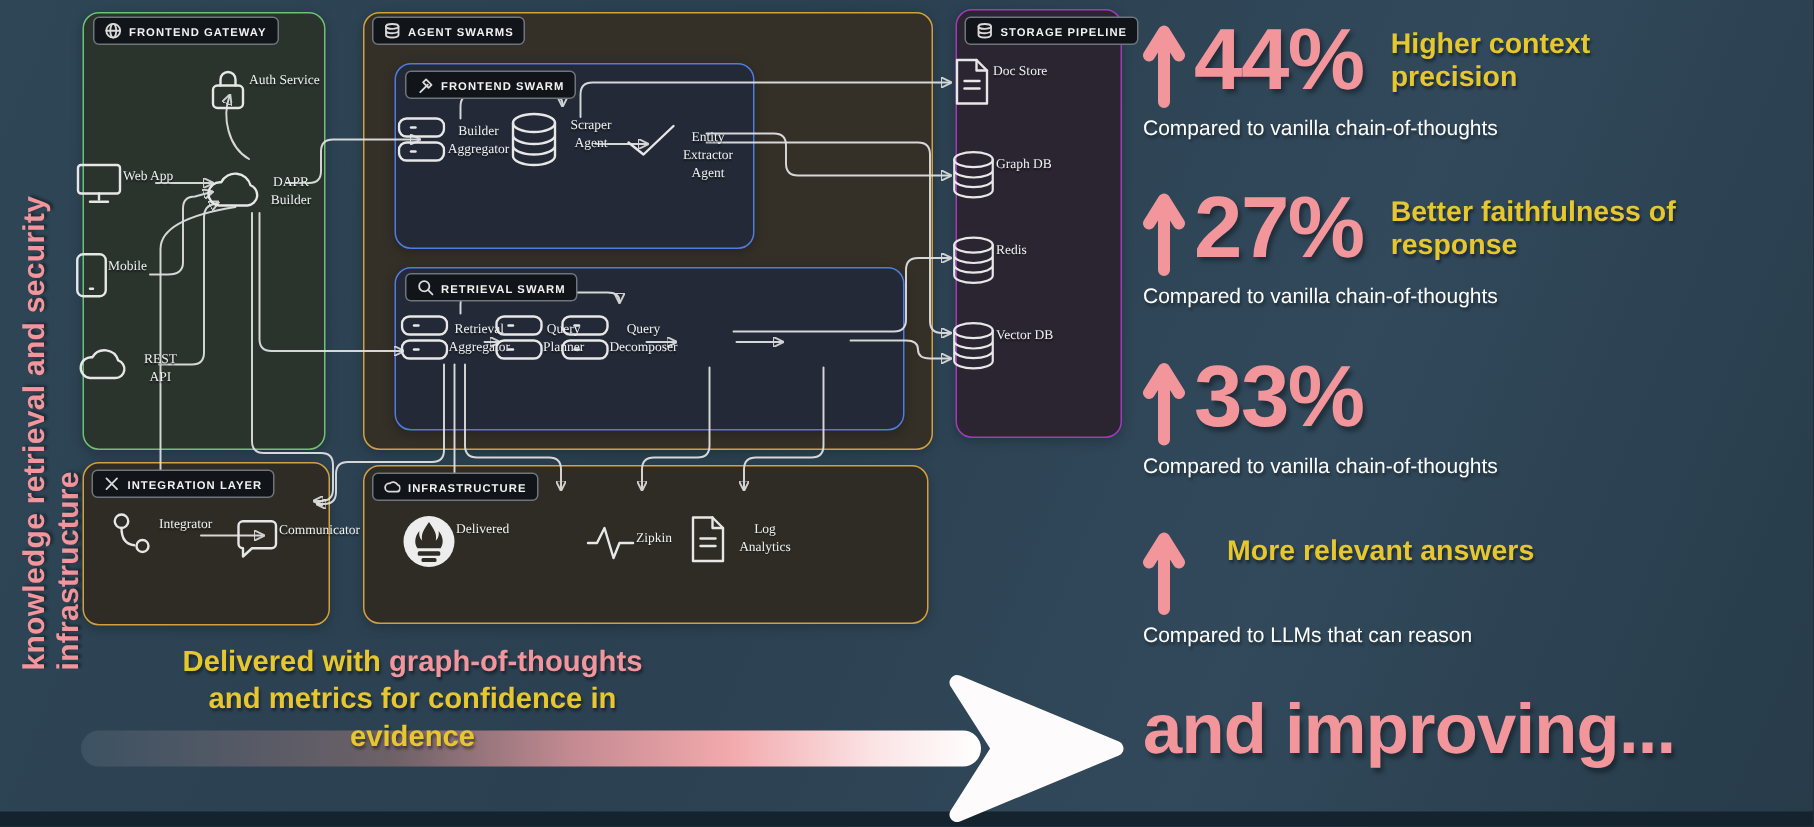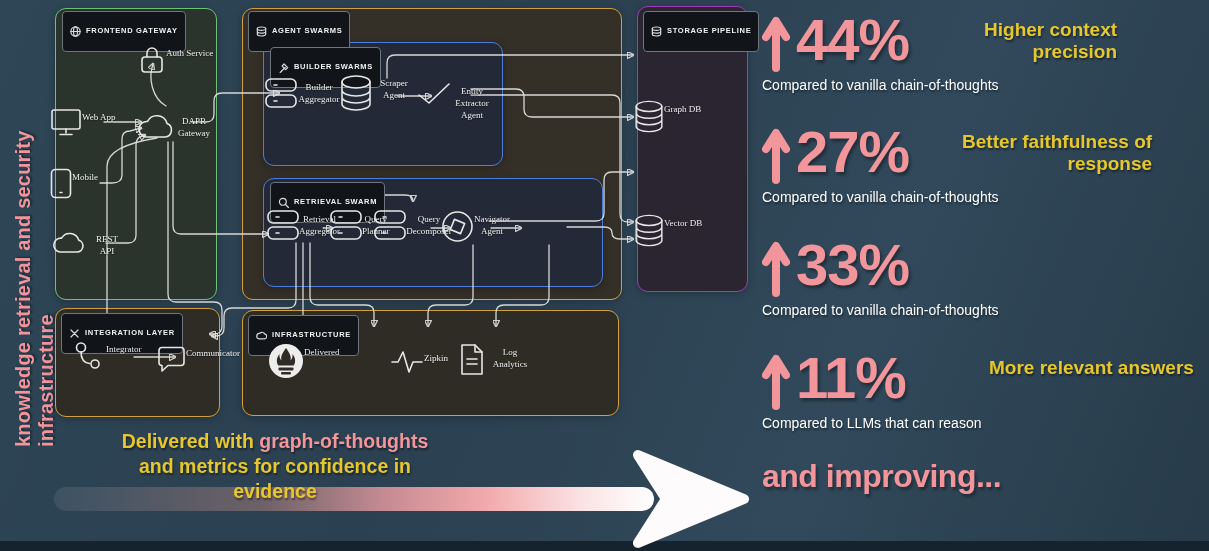--- a/index.html
+++ b/index.html
@@ -14,47 +14,47 @@
   
   .sec{position:absolute;border-radius:11px;border:1.6px solid;z-index:1;box-shadow:0 2px 8px rgba(0,0,0,.25);}
   #sec-frontend{left:55px;top:8px;width:160px;height:290px;border-color:#6fc177;background:#2a332c;}
   #sec-agents{left:242px;top:8px;width:378px;height:290px;border-color:#d2a040;background:#343028;}
   #sec-storage{left:637px;top:6px;width:109px;height:284px;border-color:#a13cb8;background:#2b2431;}
   #sec-integration{left:55px;top:308px;width:163px;height:107px;border-color:#d2a040;background:#2f2c25;}
   #sec-infra{left:242px;top:310px;width:375px;height:104px;border-color:#d2a040;background:#2f2c25;}
   #sec-builder{left:263px;top:42px;width:238px;height:122px;border-color:#4e7de0;background:#232936;}
   #sec-retrieval{left:263px;top:178px;width:338px;height:107px;border-color:#4e7de0;background:#232936;}
   
-  .pill{position:absolute;z-index:3;display:flex;align-items:flex-start;gap:5px;
-    background:#111519;border:1px solid #6e757d;border-radius:4px;padding:14px 7px;}
+  .pill{position:absolute;z-index:3;display:flex;align-items:flex-end;gap:5px;
+    background:#111519;border:1px solid #6e757d;border-radius:4px;padding:3px 7px;}
   .pill .ptxt{font-size:7.5px;font-weight:bold;letter-spacing:.7px;color:#f2f2f2;white-space:nowrap;}
   .pill svg{stroke:#d9d9d9;stroke-width:1.1;fill:none;stroke-linecap:round;stroke-linejoin:round;}
   
   .node{position:absolute;z-index:3;display:flex;flex-direction:row;font-family:Liberation Serif, serif;}
   .node .ic svg{stroke:#e7e7e7;fill:none;stroke-width:1.6;stroke-linecap:round;stroke-linejoin:round;display:block;}
   .node .lbl{font-size:9px;line-height:1.32;color:#eef1f1;text-align:center;margin-top:4px;font-weight:500;
     text-shadow:0 1px 1px rgba(0,0,0,.5);}
   
   #wires{position:absolute;left:0;top:0;z-index:2;pointer-events:none;}
   #wires path{stroke:#dfe0e0;stroke-width:1.3;fill:none;stroke-linecap:round;opacity:.95;}
   
   .stat{position:absolute;left:762px;width:447px;z-index:3;}
-  .stat-row{display:flex;align-items:flex-start;text-align:right;}
+  .stat-row{display:flex;align-items:flex-start;}
   .stat-num{font-size:58px;font-weight:900;color:#f2969c;line-height:.95;letter-spacing:-1px;
     margin-left:6px;text-shadow:2px 3px 3px rgba(0,0,0,.35);}
   .stat-lbl{margin-left:18px;padding-top:7px;color:#e6c72f;font-weight:bold;font-size:19px;line-height:1.18;
     text-shadow:1px 2px 2px rgba(0,0,0,.45);}
   .stat-cap{margin-top:3px;font-size:14px;color:#ffffff;font-weight:500;text-shadow:1px 2px 2px rgba(0,0,0,.4);}
   .uparrow{flex:0 0 auto;margin-top:2px;}
   
   #banner-text{position:absolute;left:105px;top:429px;width:340px;text-align:center;z-index:3;
     font-size:19.5px;font-weight:bold;line-height:1.28;color:#e6c72f;text-shadow:1px 2px 2px rgba(0,0,0,.45);}
   #banner-text .hl{color:#f2959c;}
   #banner-arrow{position:absolute;left:50px;top:447px;z-index:2;}
-  #closing{position:absolute;left:762px;top:458px;z-index:3;font-size:32px;font-weight:900;
+  #closing{position:absolute;left:762px;top:458px;z-index:3;font-size:47px;font-weight:900;
     color:#f2969c;letter-spacing:-.5px;text-shadow:2px 3px 3px rgba(0,0,0,.35);}
 </style>
 </head>
 <body>
 
 <div id="canvas">
 
   <div id="vtitle">knowledge retrieval and security infrastructure</div>
 
   <div class="sec" id="sec-frontend"></div>
@@ -118,21 +118,21 @@
         <ellipse cx="5" cy="2.4" rx="3.8" ry="1.5"></ellipse>
         <path d="M1.2,2.4 V7.6 a3.8,1.5 0 0 0 7.6,0 V2.4 M1.2,5 a3.8,1.5 0 0 0 7.6,0"></path>
       </svg>
     <span class="ptxt">STORAGE PIPELINE</span>
   </div>
   <div class="pill" style="left:270px;top:47px">
     <svg width="11" height="11" viewBox="0 0 10 10">
         <path d="M2,9.5 L6.5,5"></path>
         <path d="M5.5,1.8 L8.8,5.1 L7,6.9 L3.7,3.6 Z"></path>
       </svg>
-    <span class="ptxt">BUILDER SWARMS</span>
+    <span class="ptxt">FRONTEND SWARM</span>
   </div>
   <div class="pill" style="left:270px;top:182px">
     <svg width="11" height="11" viewBox="0 0 10 10">
         <circle cx="4.4" cy="4.4" r="3.1"></circle>
         <line x1="6.8" y1="6.8" x2="9.5" y2="9.5"></line>
       </svg>
     <span class="ptxt">RETRIEVAL SWARM</span>
   </div>
   <div class="pill" style="left:61px;top:313px">
     <svg width="11" height="11" viewBox="0 0 10 10">
@@ -173,21 +173,21 @@
         </svg>
       </span>
     <span class="lbl">REST API</span>
   </div>
   <div class="node" style="left:135px;top:112px;width:76px">
     <span class="ic">
         <svg width="42" height="28" viewBox="0 0 42 28">
           <path d="M11,25 h19 a7,7 0 0 0 2,-13.5 A10.5,10.5 0 0 0 12.5,9.5 A7.2,7.2 0 0 0 11,25 Z"></path>
         </svg>
       </span>
-    <span class="lbl" style="width:52px">DAPR Gateway</span>
+    <span class="lbl" style="width:52px">DAPR Builder</span>
   </div>
   <div class="node" style="left:138px;top:44px;width:76px">
     <span class="ic">
         <svg width="28" height="31" viewBox="0 0 28 31">
           <rect x="4" y="13" width="20" height="15" rx="3"></rect>
           <path d="M9,13 V9 a5,5 0 0 1 10,0 v4"></path>
         </svg>
       </span>
     <span class="lbl">Auth Service</span>
   </div>
@@ -247,29 +247,20 @@
     <span class="ic">
         <svg width="32" height="30" viewBox="0 0 32 30">
           <rect x="1" y="1" width="30" height="12" rx="5"></rect>
           <rect x="1" y="17" width="30" height="12" rx="5"></rect>
           <line x1="9" y1="7" x2="12" y2="7"></line>
           <line x1="9" y1="23" x2="12" y2="23"></line>
         </svg>
       </span>
     <span class="lbl" style="width:78px">Query Decomposer</span>
   </div>
-  <div class="node" style="left:441px;top:210px;width:64px">
-    <span class="ic">
-        <svg width="33" height="33" viewBox="0 0 33 33">
-          <circle cx="16.5" cy="16.5" r="14.5"></circle>
-          <rect x="11" y="11" width="11" height="11" transform="rotate(22 16.5 16.5)"></rect>
-        </svg>
-      </span>
-    <span class="lbl" style="width:60px">Navigator Agent</span>
-  </div>
 
   <div class="node" style="left:72px;top:340px;width:76px">
     <span class="ic">
         <svg width="34" height="34" viewBox="0 0 34 34">
           <circle cx="9" cy="7.5" r="4.5"></circle>
           <path d="M9,12 C9,20 13,23 17.5,23.5"></path>
           <circle cx="23" cy="24" r="4"></circle>
         </svg>
       </span>
     <span class="lbl">Integrator</span>
@@ -307,28 +298,48 @@
         <svg width="28" height="33" viewBox="0 0 28 33">
           <path d="M4,2 h13 l7,7 v22 h-20 z"></path>
           <path d="M17,2 v7 h7"></path>
           <line x1="9" y1="16" x2="19" y2="16"></line>
           <line x1="9" y1="21" x2="19" y2="21"></line>
         </svg>
       </span>
     <span class="lbl">Log Analytics</span>
   </div>
 
+  <div class="node" style="left:634px;top:38px;width:76px">
+    <span class="ic">
+        <svg width="28" height="33" viewBox="0 0 28 33">
+          <path d="M4,2 h13 l7,7 v22 h-20 z"></path>
+          <path d="M17,2 v7 h7"></path>
+          <line x1="9" y1="16" x2="19" y2="16"></line>
+          <line x1="9" y1="21" x2="19" y2="21"></line>
+        </svg>
+      </span>
+    <span class="lbl">Doc Store</span>
+  </div>
   <div class="node" style="left:634px;top:100px;width:76px">
     <span class="ic">
         <svg width="30" height="33" viewBox="0 0 32 36">
           <ellipse cx="16" cy="7" rx="14" ry="5.5"></ellipse>
           <path d="M2,7 V29 a14,5.5 0 0 0 28,0 V7 M2,14.5 a14,5.5 0 0 0 28,0 M2,21.5 a14,5.5 0 0 0 28,0"></path>
         </svg>
       </span>
     <span class="lbl">Graph DB</span>
+  </div>
+  <div class="node" style="left:634px;top:157px;width:76px">
+    <span class="ic">
+        <svg width="30" height="33" viewBox="0 0 32 36">
+          <ellipse cx="16" cy="7" rx="14" ry="5.5"></ellipse>
+          <path d="M2,7 V29 a14,5.5 0 0 0 28,0 V7 M2,14.5 a14,5.5 0 0 0 28,0 M2,21.5 a14,5.5 0 0 0 28,0"></path>
+        </svg>
+      </span>
+    <span class="lbl">Redis</span>
   </div>
   <div class="node" style="left:634px;top:214px;width:76px">
     <span class="ic">
         <svg width="30" height="33" viewBox="0 0 32 36">
           <ellipse cx="16" cy="7" rx="14" ry="5.5"></ellipse>
           <path d="M2,7 V29 a14,5.5 0 0 0 28,0 V7 M2,14.5 a14,5.5 0 0 0 28,0 M2,21.5 a14,5.5 0 0 0 28,0"></path>
         </svg>
       </span>
     <span class="lbl">Vector DB</span>
   </div>
@@ -360,21 +371,20 @@
         </svg>
       <span class="stat-num">33%</span>
     </div>
     <div class="stat-cap">Compared to vanilla chain-of-thoughts</div>
   </div>
   <div class="stat" style="top:350px">
     <div class="stat-row">
       <svg class="uparrow" width="28" height="60" viewBox="0 0 28 60">
           <path d="M14,54 V12 M4,23 L14,7 L24,23" fill="none" stroke="#f2969c" stroke-width="8" stroke-linecap="round" stroke-linejoin="round"></path>
         </svg>
-      <span class="stat-num">11%</span>
       <span class="stat-lbl" style="width:260px;margin-left:28px">More relevant answers</span>
     </div>
     <div class="stat-cap">Compared to LLMs that can reason</div>
   </div>
 
   <div id="banner-text"><span>Delivered with </span><span class="hl">graph-of-thoughts</span><span> and metrics for confidence in evidence</span></div>
 
   <svg id="banner-arrow" width="700" height="104" viewBox="0 0 700 104">
     <defs>
       <linearGradient id="barg" x1="0" y1="0" x2="1" y2="0">

